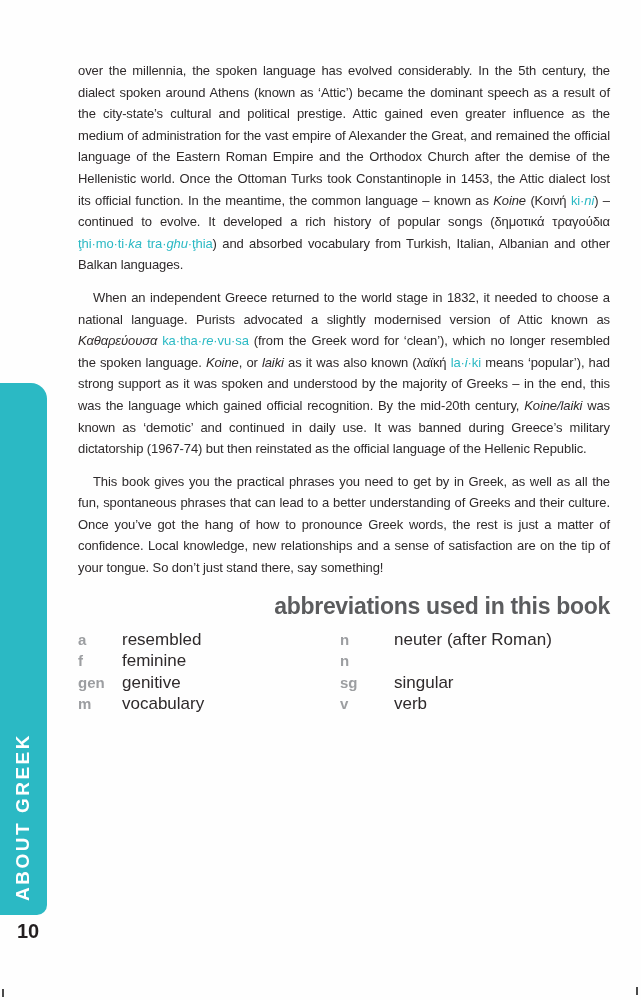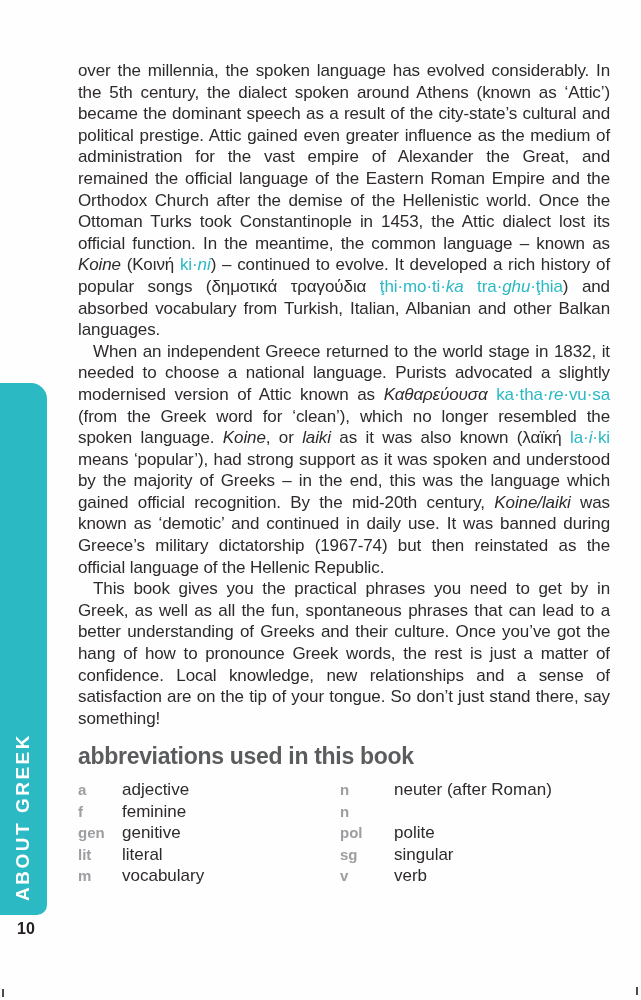--- a/index.html
+++ b/index.html
@@ -10,35 +10,36 @@
     overflow:hidden;
     font-family:"Liberation Sans", sans-serif;
     color:#2e2a2b;
   }
   .content{
     position:absolute;
     left:78px;top:60px;width:532px;
   }
   .para{
     margin:0;
-    font-size:17px;
+    font-size:13px;
     line-height:21.6px;
     text-align:justify;
     color:#2e2a2b;
     letter-spacing:-0.1px;
   }
-  .para.indent{text-indent:15px;}
+  .para.indent{text-indent:15px;margin-top:11px;}
   .teal{color:#2bb9c4;}
   .i{font-style:italic;}
   .abbrev-heading{
     margin:14px 0 9px 0;
     font-size:23px;
     font-weight:bold;
     color:#5b5c5e;
     letter-spacing:-0.3px;
+    text-align:right;
   }
   .abbrev-table{
     display:flex;
     align-items:flex-start;
   }
   .abbr-col{width:262px;}
   .abbr-col.right{flex:1;}
   .abbr-row{
     display:flex;
     line-height:21.5px;
@@ -71,21 +72,21 @@
     transform:rotate(180deg);
     color:#ffffff;
     font-weight:bold;
     font-size:19px;
     letter-spacing:2.5px;
     white-space:nowrap;
   }
   .page-number{
     position:absolute;
     left:17px;top:920px;
-    font-size:16px;
+    font-size:20px;
     font-weight:bold;
     color:#231f20;
   }
   .scan-mark{
     position:absolute;
     width:2px;height:8px;
     background:#4a4a4a;
   }
   .scan-mark.left{left:2px;top:989px;}
   .scan-mark.right{left:636px;top:987px;}
@@ -101,50 +102,42 @@
         <p class="para indent"><span>When an independent Greece returned to the world stage in 1832, it needed to choose a national language. Purists advocated a slightly modernised version of Attic known as </span><span class="i">Καθαρεύουσα</span><span> </span><span class="teal">ka·tha·</span><span class="teal i">re</span><span class="teal">·vu·sa</span><span> (from the Greek word for ‘clean’), which no longer resembled the spoken language. </span><span class="i">Koine</span><span>, or </span><span class="i">laiki</span><span> as it was also known (λαϊκή </span><span class="teal">la·</span><span class="teal i">i</span><span class="teal">·ki</span><span> means ‘popular’), had strong support as it was spoken and understood by the majority of Greeks – in the end, this was the language which gained official recognition. By the mid-20th century, </span><span class="i">Koine/laiki</span><span> was known as ‘demotic’ and continued in daily use. It was banned during Greece’s military dictatorship (1967-74) but then reinstated as the official language of the Hellenic Republic.</span></p>
         <p class="para indent"><span>This book gives you the practical phrases you need to get by in Greek, as well as all the fun, spontaneous phrases that can lead to a better understanding of Greeks and their culture. Once you’ve got the hang of how to pronounce Greek words, the rest is just a matter of confidence. Local knowledge, new relationships and a sense of satisfaction are on the tip of your tongue. So don’t just stand there, say something!</span></p>
       </div>
 
     <h2 class="abbrev-heading">abbreviations used in this book</h2>
 
     <div class="abbrev-table">
       <div class="abbr-col left">
           <div class="abbr-row">
             <span class="abbr-key">a</span>
-            <span class="abbr-term">adjective</span>
+            <span class="abbr-term">resembled</span>
           </div>
           <div class="abbr-row">
             <span class="abbr-key">f</span>
             <span class="abbr-term">feminine</span>
           </div>
           <div class="abbr-row">
             <span class="abbr-key">gen</span>
             <span class="abbr-term">genitive</span>
-          </div>
-          <div class="abbr-row">
-            <span class="abbr-key">lit</span>
-            <span class="abbr-term">literal</span>
           </div>
           <div class="abbr-row">
             <span class="abbr-key">m</span>
             <span class="abbr-term">vocabulary</span>
           </div>
         </div>
       <div class="abbr-col right">
           <div class="abbr-row">
             <span class="abbr-key">n</span>
             <span class="abbr-term">neuter (after Roman)</span>
           </div>
           <div class="abbr-row">
             <span class="abbr-key">n</span>
-          </div>
-          <div class="abbr-row">
-            <span class="abbr-key">pol</span>
-            <span class="abbr-term">polite</span>
           </div>
           <div class="abbr-row">
             <span class="abbr-key">sg</span>
             <span class="abbr-term">singular</span>
           </div>
           <div class="abbr-row">
             <span class="abbr-key">v</span>
             <span class="abbr-term">verb</span>
           </div>
         </div>

